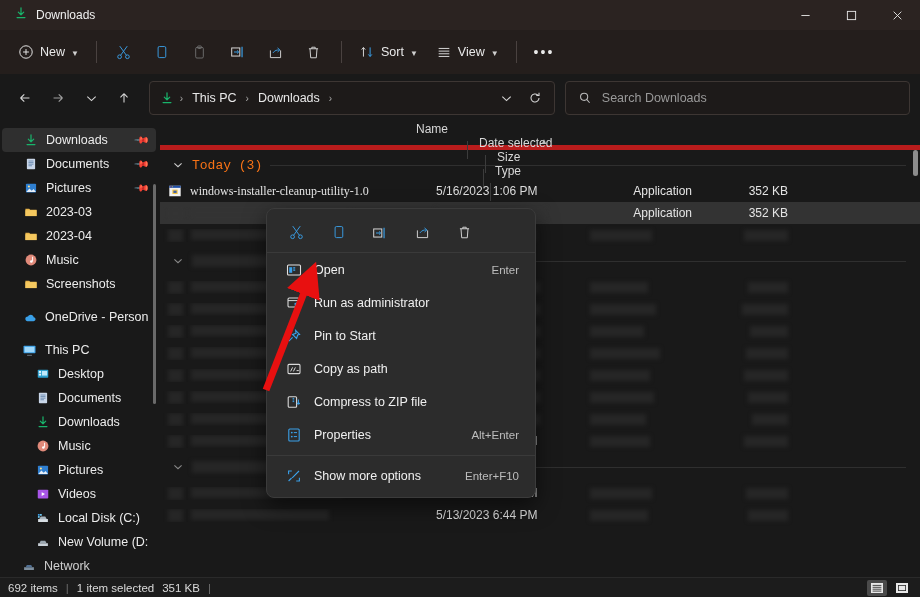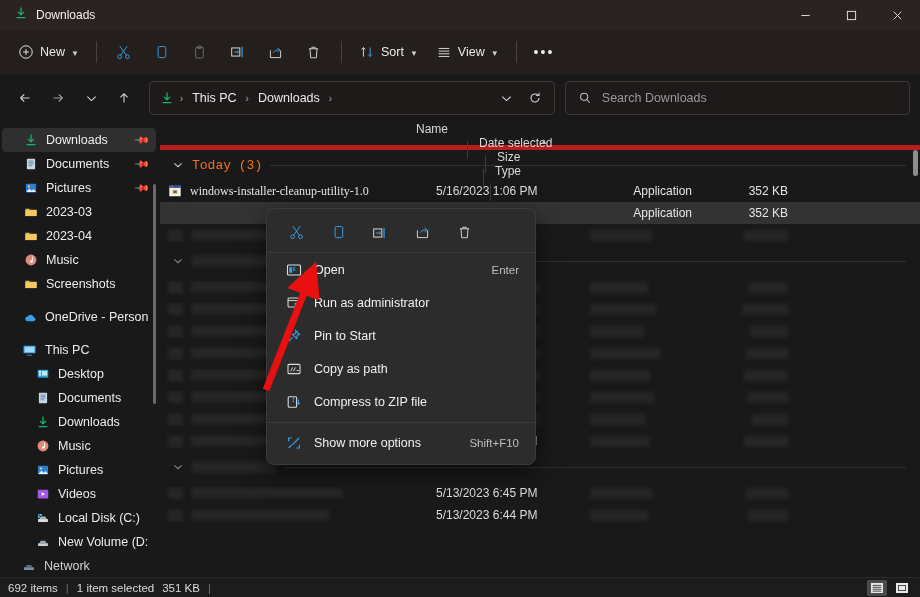--- a/index.html
+++ b/index.html
@@ -826,32 +826,44 @@
       <span class="ctx-icon-box">
         <svg width="16" height="16" viewBox="0 0 16 16">
           <rect x="2.2" y="2.8" width="8.4" height="10.4" rx="1" stroke="#d8d8d8" stroke-width="1.1" fill="none"></rect>
           <path d="M6.6 4.4h1.6M6.6 6h1.6M6.6 7.6h1.6" stroke="#3aa0e8" stroke-width="1"></path>
           <path d="M12.4 5.6v4.8M12.4 10.4l-1.4-1.4M12.4 10.4l1.4-1.4" stroke="#3aa0e8" stroke-width="1.1" fill="none"></path>
         </svg>
       </span>
       <span>Compress to ZIP file</span>
     </div>
 
+    <div class="ctx-item">
+      <span class="ctx-icon-box">
+        <svg width="16" height="16" viewBox="0 0 16 16">
+          <rect x="2.8" y="2" width="10.4" height="12" rx="1" stroke="#3aa0e8" stroke-width="1.1" fill="none"></rect>
+          <circle cx="5.8" cy="5.6" r="0.9" fill="#3aa0e8"></circle>
+          <circle cx="5.8" cy="9.6" r="0.9" fill="#3aa0e8"></circle>
+          <path d="M7.8 5.6h3.2M7.8 9.6h3.2" stroke="#3aa0e8" stroke-width="1"></path>
+        </svg>
+      </span>
+      <span>Properties</span>
+      <span class="ctx-accel">Alt+Enter</span>
+    </div>
 
     <div class="ctx-div"></div>
 
     <div class="ctx-item">
       <span class="ctx-icon-box">
         <svg width="16" height="16" viewBox="0 0 16 16">
           <path d="M2.6 6.2V3h3.2M13.4 9.8V13h-3.2" stroke="#3aa0e8" stroke-width="1.1" fill="none"></path>
           <path d="M6.2 9.8L13 3M2.6 13l3-3" stroke="#3aa0e8" stroke-width="1.1" fill="none"></path>
         </svg>
       </span>
       <span>Show more options</span>
-      <span class="ctx-accel">Shift+F10</span>
+      <span class="ctx-accel">Enter+F10</span>
     </div>
   </div>
 
   <svg class="arrow-svg">
     <defs>
       <marker id="redhead" markerWidth="5" markerHeight="5" refX="2.2" refY="2.5" orient="auto">
         <path d="M0,0 L5,2.5 L0,5 z" fill="#e81010"></path>
       </marker>
     </defs>
     <line x1="266" y1="390" x2="309" y2="280" stroke="#e81010" stroke-width="7" marker-end="url(#redhead)"></line>

